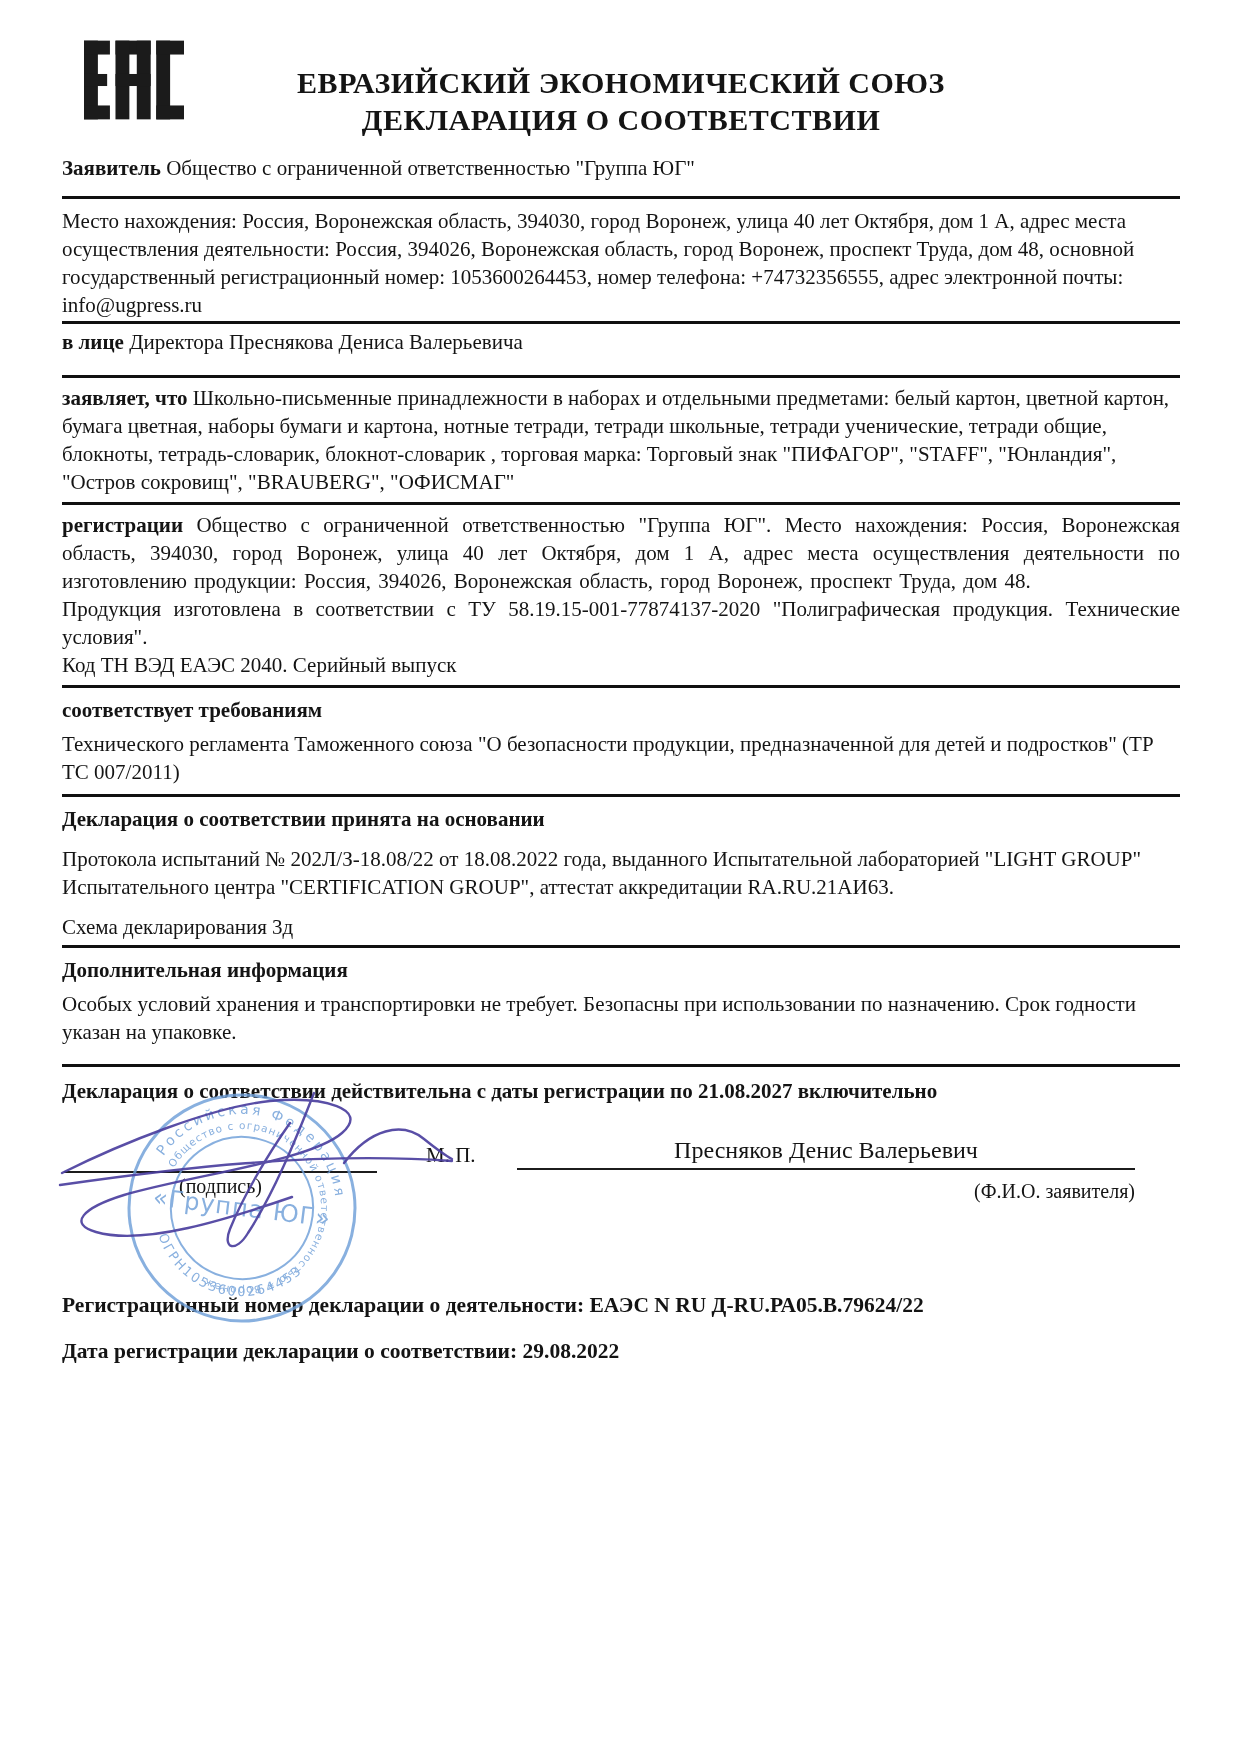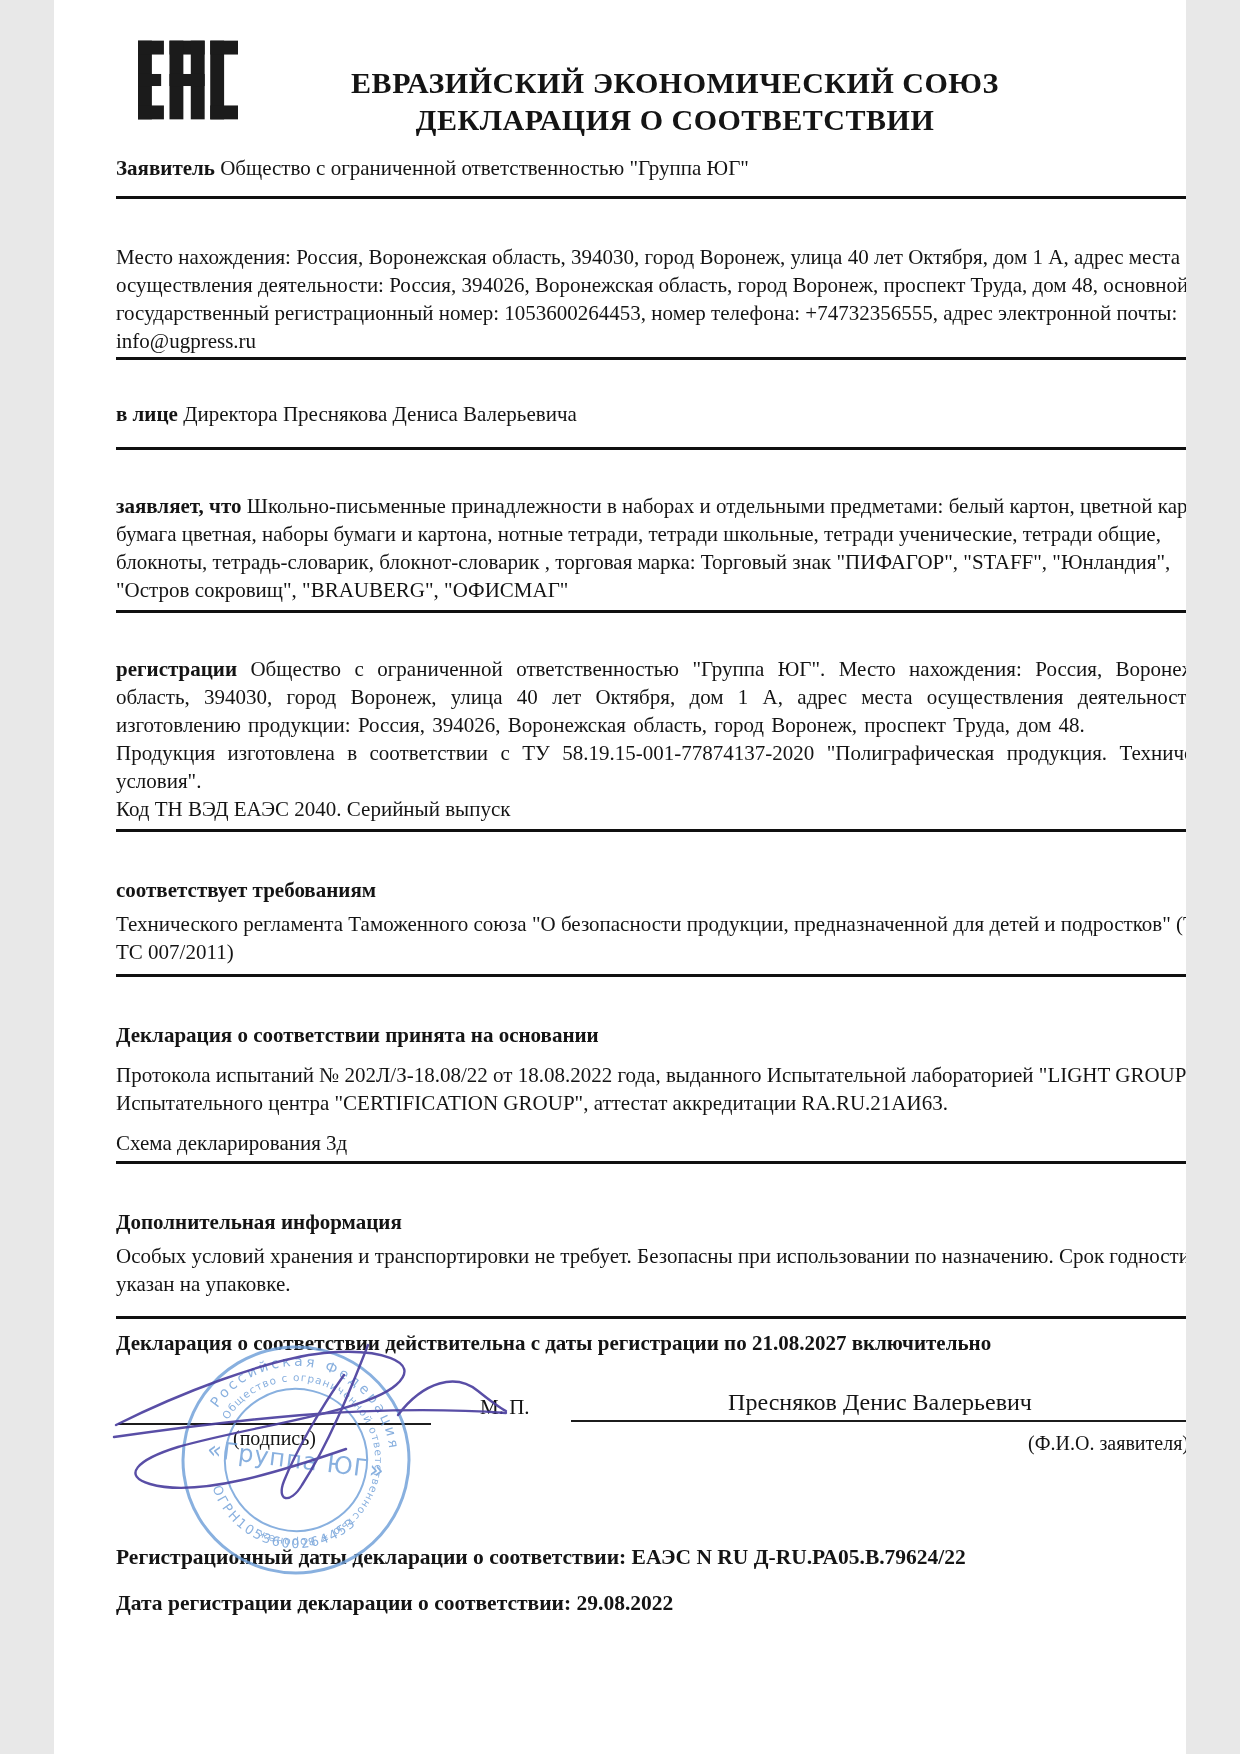--- a/index.html
+++ b/index.html
@@ -1,29 +1,29 @@
 <!DOCTYPE html>
 <html lang="ru"><head>
 <meta charset="utf-8">
 <style>
   html,body{margin:0;padding:0;background:#e8e8e8;}
   .page{
-    position:relative;width:1132px;height:1754px;background:#ffffff;
+    position:relative;width:1240px;height:1754px;background:#ffffff;
     margin:0 auto;overflow:hidden;
     font-family:"Liberation Serif","DejaVu Serif",serif;
     color:#141414;
   }
   .content{position:absolute;left:62px;top:0;width:1118px;}
   
   .doc-header{position:relative;}
   .eac-logo{position:absolute;left:22px;top:36px;width:100px;height:88px;}
   .titles{padding-top:64px;text-align:center;}
   .t1,.t2{margin:0;font-size:30px;font-weight:bold;line-height:37px;letter-spacing:.5px;}
   
-  .sec{border-bottom:3px solid #101010;margin-top:36px;}
+  .sec{border-bottom:3px solid #101010;}
   .sec p{margin:0;}
   body .page{font-size:21px;}
   .bodytext{font-size:21px;line-height:28px;}
   .lbl{font-weight:bold;}
   .applicant-row{margin-top:16px;padding-bottom:14px;}
   .address-sec{padding-top:8px;padding-bottom:2px;}
   .vlitse-sec{padding-top:4px;padding-bottom:19px;}
   .declares-sec{padding-top:6px;padding-bottom:6px;}
   .manu-sec{padding-top:6px;padding-bottom:6px;}
   .manu-sec .just{text-align:justify;word-spacing:2px;}
@@ -167,21 +167,21 @@
             <path d="M 10 92 C 70 62 160 26 218 20 C 272 15 318 28 290 52 C 258 80 140 94 72 114 C 30 127 16 143 44 151 C 92 165 176 138 240 116"></path>
             <path d="M 8 104 C 120 88 260 70 400 80"></path>
             <path d="M 292 82 C 318 48 350 40 372 58 C 382 66 392 74 400 78"></path>
             <path d="M 262 12 C 244 58 222 112 196 152 C 184 172 170 168 178 148 C 190 118 214 76 238 42"></path>
           </g>
         </svg>
       </div>
     </div>
 
     <div class="footer-row reg-row">
-      <span>Регистрационный даты декларации о соответствии:</span>
+      <span>Регистрационный номер декларации о деятельности:</span>
       <span>ЕАЭС N RU Д-RU.РА05.В.79624/22</span>
     </div>
     <div class="footer-row date-row">
       <span>Дата регистрации декларации о соответствии:</span>
       <span>29.08.2022</span>
     </div>
 
   </div>
 </div>
 

